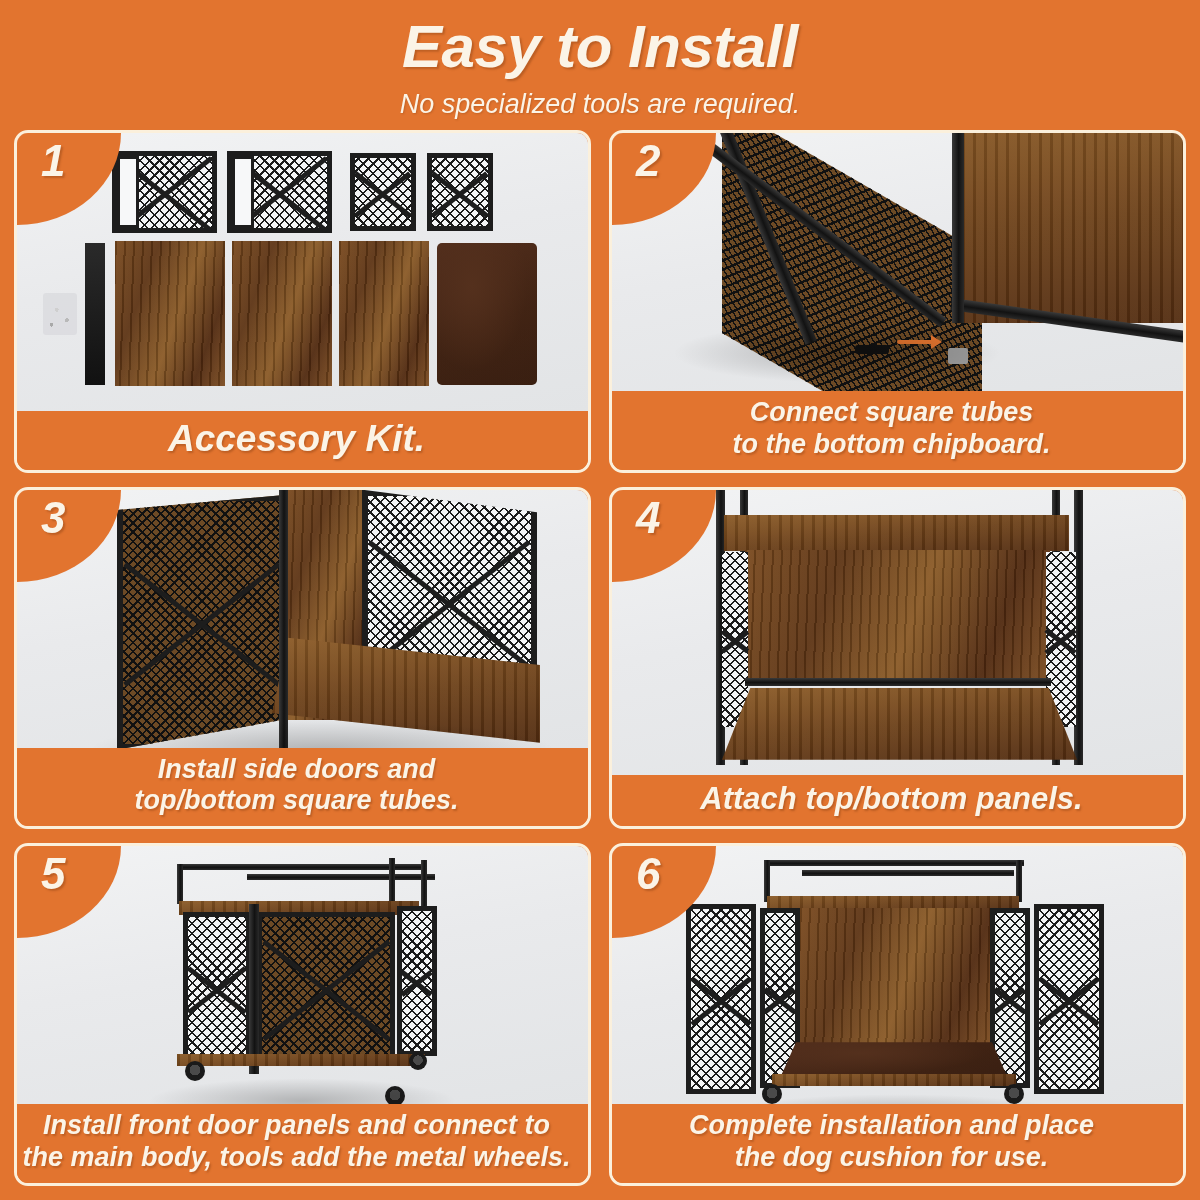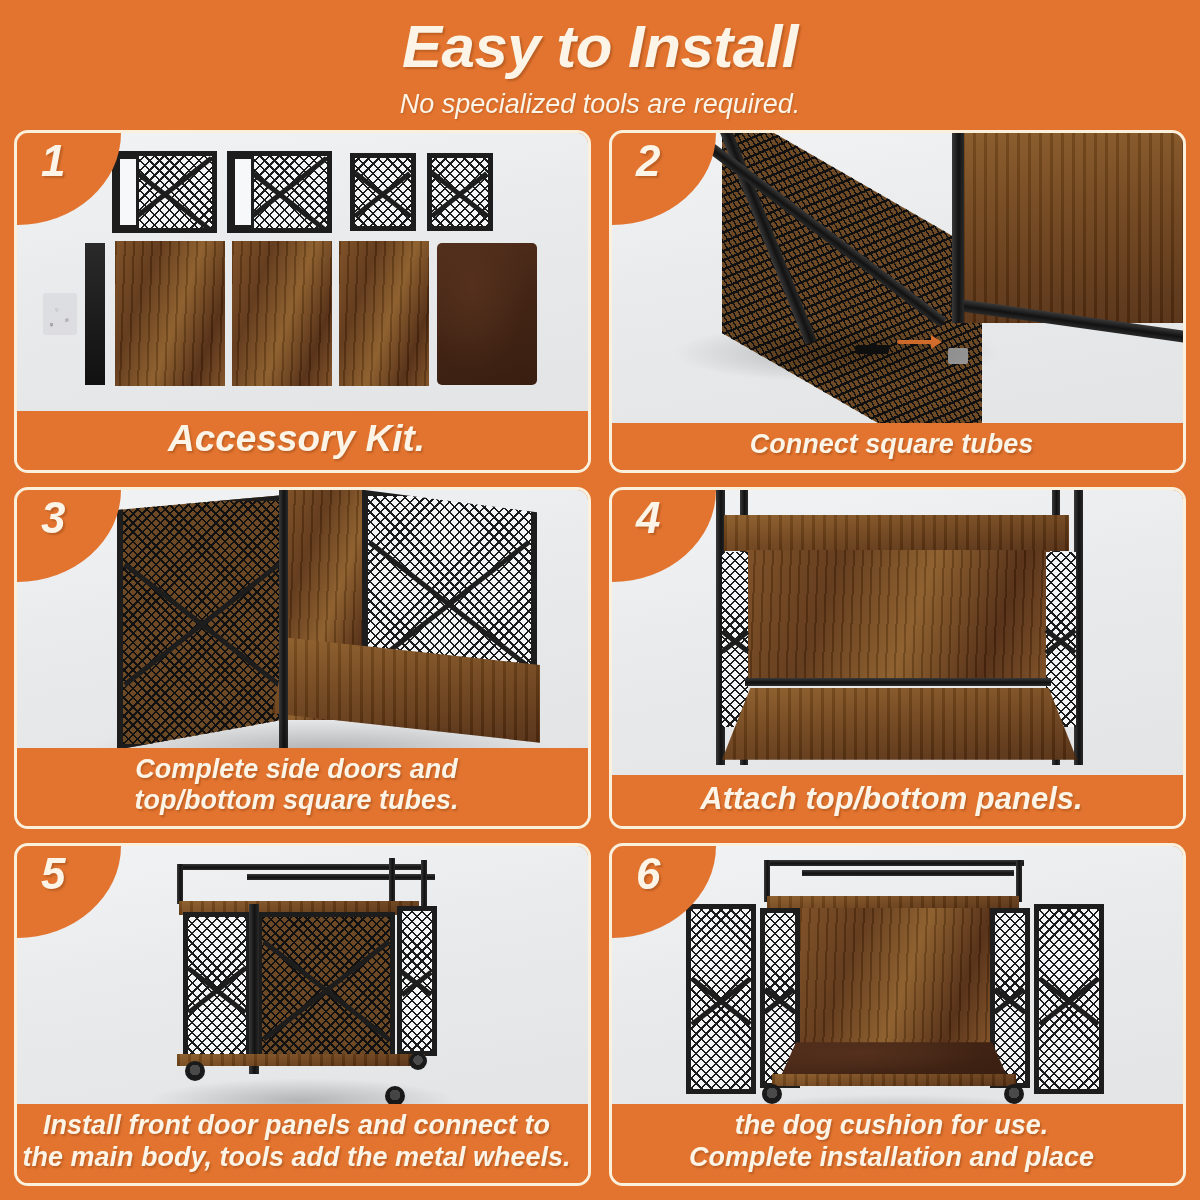--- a/index.html
+++ b/index.html
@@ -218,39 +218,40 @@
           <div class="arrow-orange" style="position:absolute;left:285px;top:207px;width:38px;"></div>
           <div style="position:absolute;left:336px;top:215px;width:20px;height:16px;background:#9a9a9a;border-radius:2px;"></div>
           <div class="shadow-soft" style="position:absolute;left:60px;top:190px;width:330px;height:60px;"></div>
         </div>
         <div class="badge">
           <div class="badge-num">2</div>
         </div>
       </div>
       <div class="caption cap-2">
         <span>Connect square tubes</span>
+        <span>to the bottom chipboard.</span>
       </div>
     </div>
 
     <div class="card">
       <div class="card-photo">
         <div class="scene">
           <div class="mesh-dark xbrace" style="position:absolute;left:100px;top:5px;width:170px;height:255px;border:6px solid #1d1d1d;clip-path:polygon(0 6%,100% 0,100% 88%,0 100%);"></div>
           <div class="wood" style="position:absolute;left:268px;top:0px;width:80px;height:230px;"></div>
           <div class="mesh xbrace" style="position:absolute;left:345px;top:0px;width:175px;height:225px;border:6px solid #1d1d1d;clip-path:polygon(0 0,100% 10%,100% 100%,0 92%);"></div>
           <div class="wood-top" style="position:absolute;left:255px;top:148px;width:268px;height:105px;clip-path:polygon(6% 0,100% 26%,100% 100%,0 72%);"></div>
           <div class="tube" style="position:absolute;left:262px;top:0px;width:9px;height:262px;"></div>
           <div class="shadow-soft" style="position:absolute;left:70px;top:230px;width:470px;height:60px;"></div>
         </div>
         <div class="badge">
           <div class="badge-num">3</div>
         </div>
       </div>
       <div class="caption cap-3">
-        <span>Complete side doors and</span>
+        <span>Install side doors and</span>
         <span>top/bottom square tubes.</span>
       </div>
     </div>
 
     <div class="card">
       <div class="card-photo">
         <div class="scene">
           <div class="tube" style="position:absolute;left:104px;top:0px;width:9px;height:275px;"></div>
           <div class="tube" style="position:absolute;left:128px;top:0px;width:8px;height:275px;"></div>
           <div class="tube" style="position:absolute;left:440px;top:0px;width:8px;height:275px;"></div>
@@ -317,19 +318,19 @@
           <div class="wood-top" style="position:absolute;left:160px;top:228px;width:244px;height:12px;"></div>
           <div class="caster" style="position:absolute;left:150px;top:238px;width:20px;height:20px;"></div>
           <div class="caster" style="position:absolute;left:392px;top:238px;width:20px;height:20px;"></div>
           <div class="shadow-soft" style="position:absolute;left:110px;top:248px;width:350px;height:40px;"></div>
         </div>
         <div class="badge">
           <div class="badge-num">6</div>
         </div>
       </div>
       <div class="caption cap-6">
+        <span>Complete installation and place</span>
         <span>the dog cushion for use.</span>
-        <span>Complete installation and place</span>
       </div>
     </div>
 
   </div>
 </div>
 
 </body></html>

